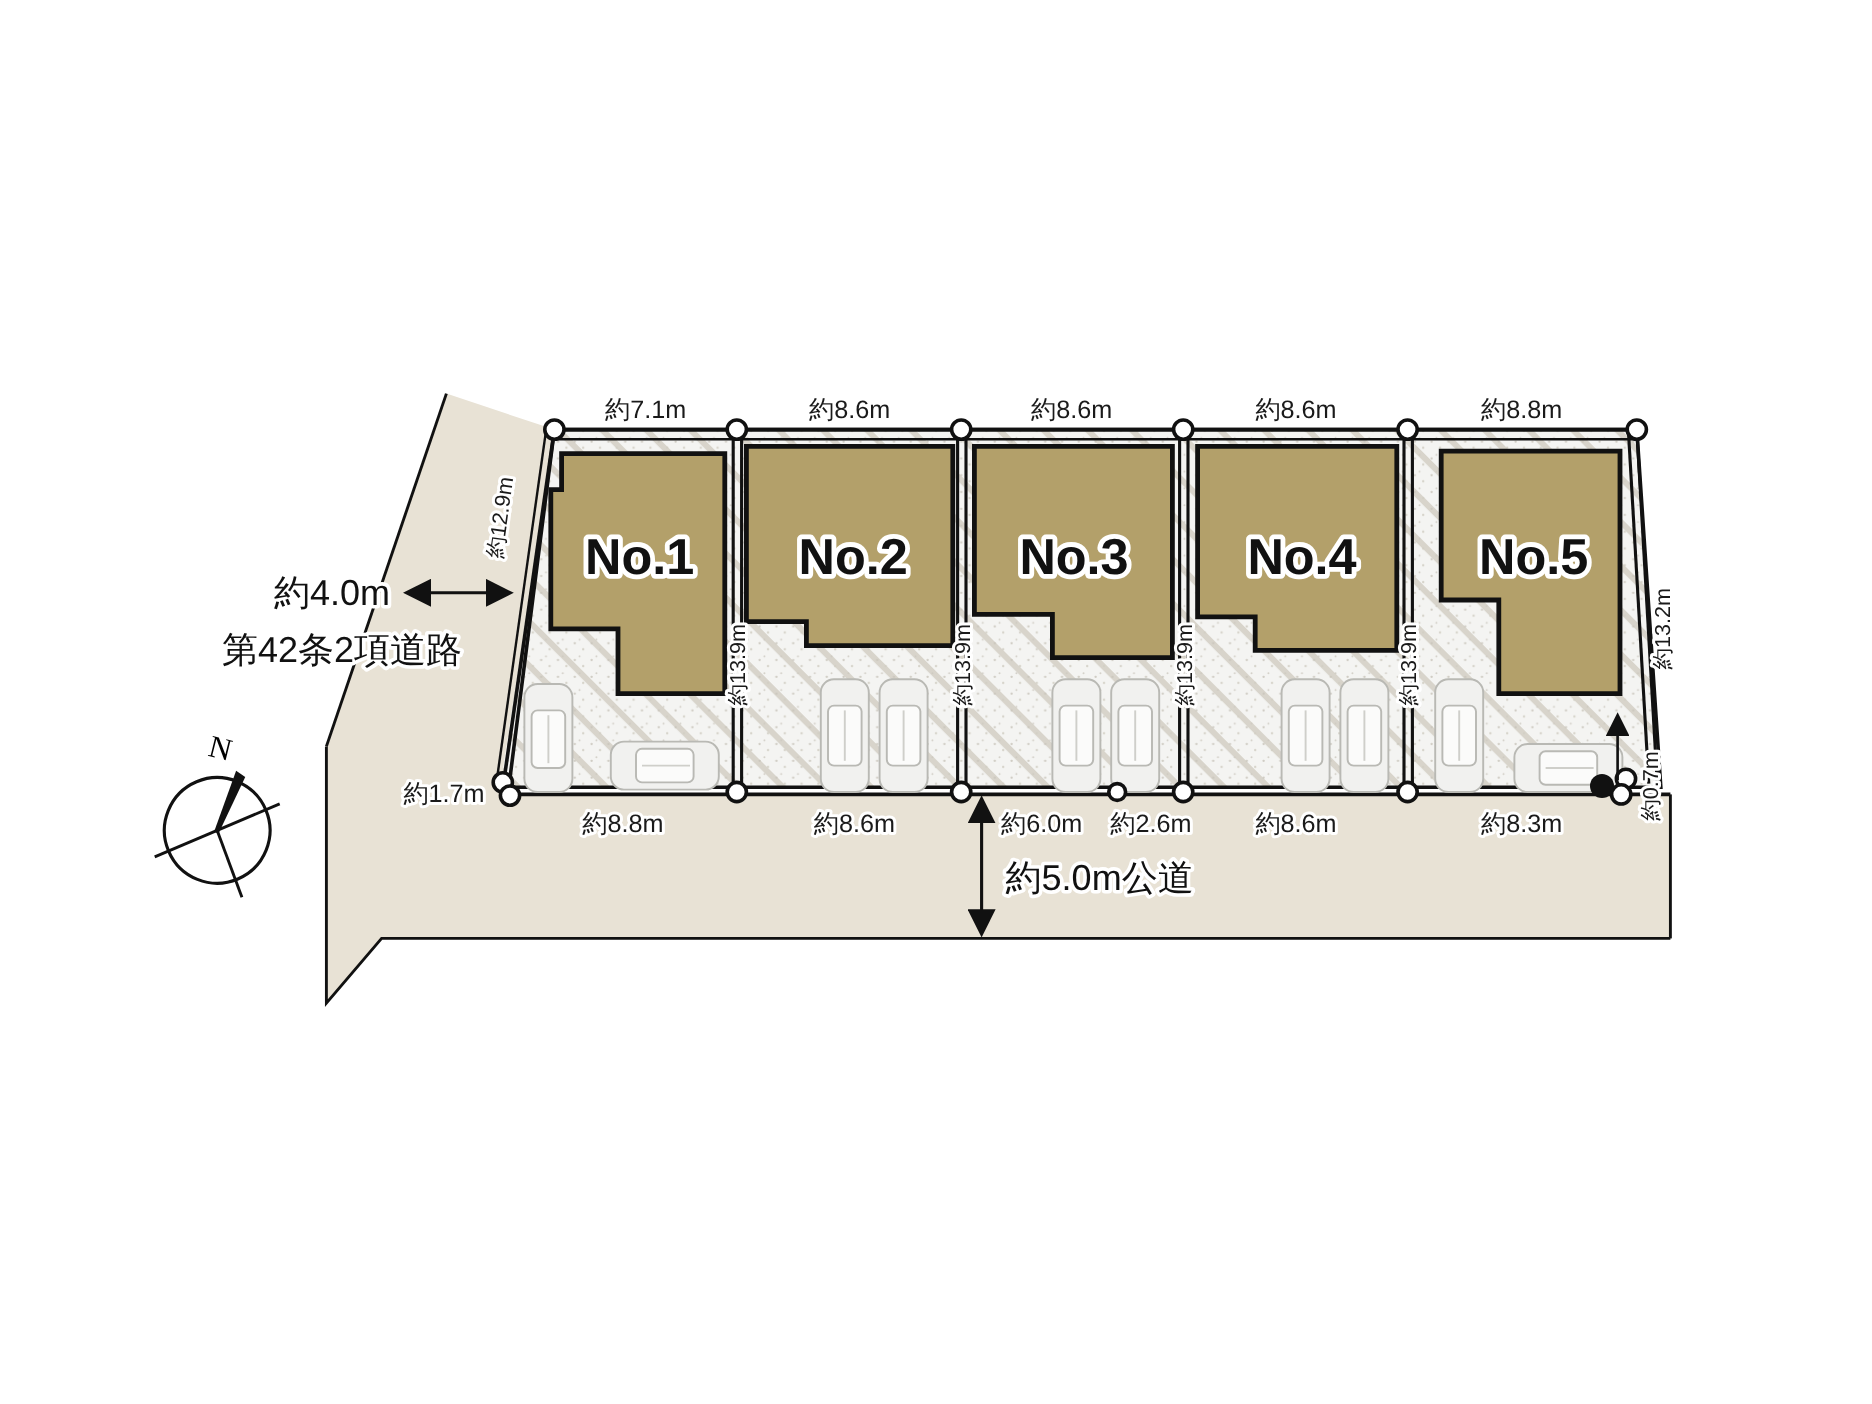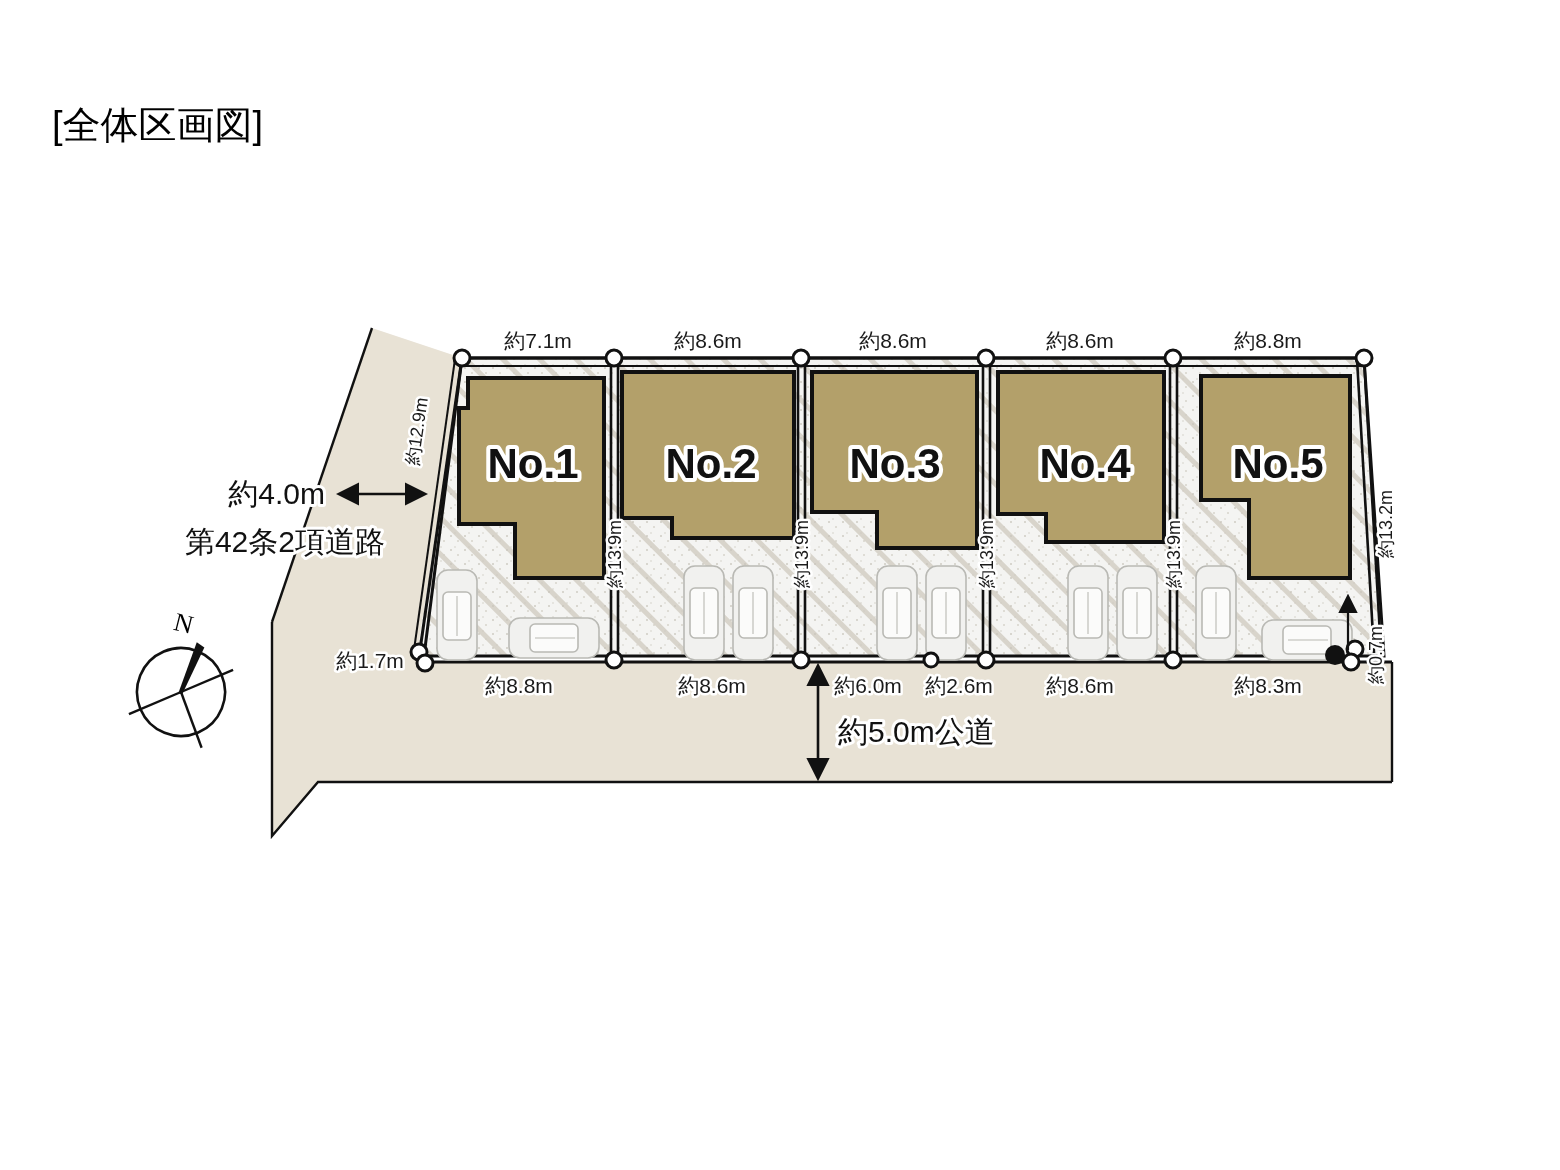--- a/index.html
+++ b/index.html
@@ -73,21 +73,20 @@
     font-family: "Liberation Serif", "DejaVu Serif", serif;
     font-size: 26px;
     fill: #000000;
   }
 </style>
 </head>
 <body>
 
 <div id="stage">
 
-  <div id="page-title">[全体区画図]</div>
 
   <svg class="plan" viewBox="0 0 1560 1170">
     <defs>
 
       <pattern id="pave" width="26" height="26" patternUnits="userSpaceOnUse" patternTransform="rotate(45)">
         <rect width="26" height="26" fill="#f4f4f2"></rect>
         <rect width="26" height="5" y="0" fill="#d8d4cb"></rect>
       </pattern>
       <pattern id="speck" width="14" height="14" patternUnits="userSpaceOnUse">
         <circle cx="3" cy="4" r="1" fill="#c9c5bb"></circle>

